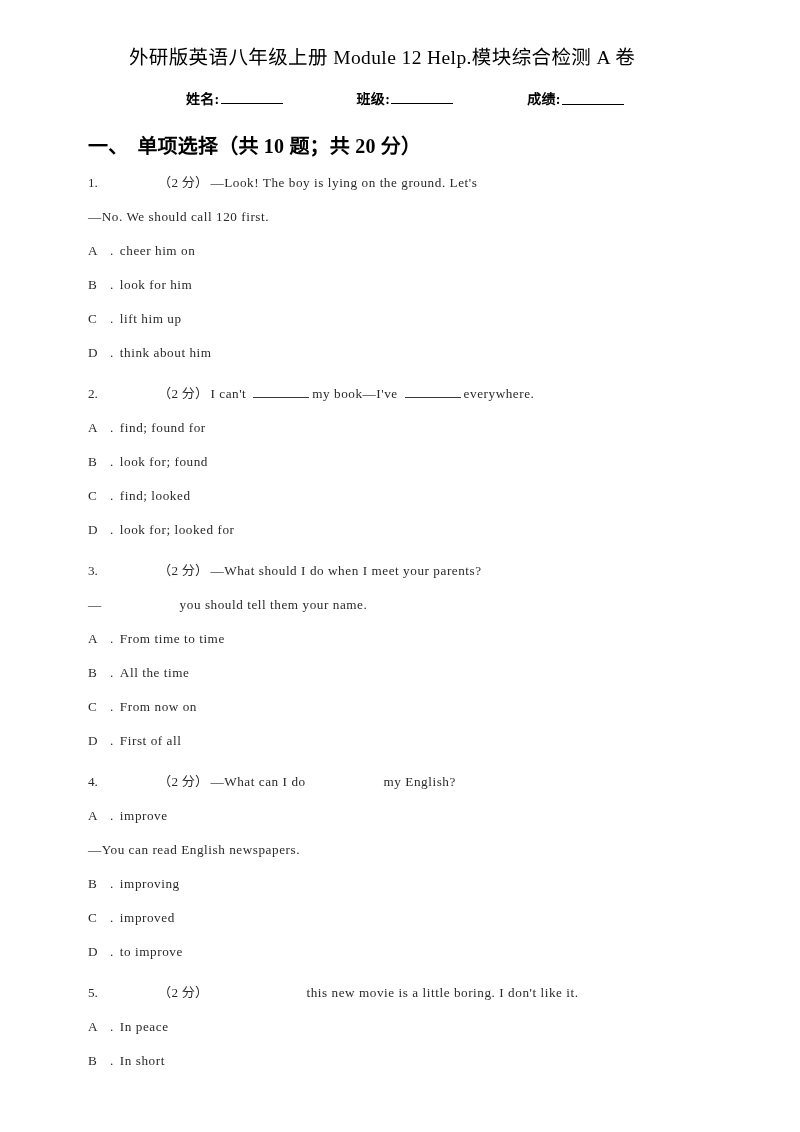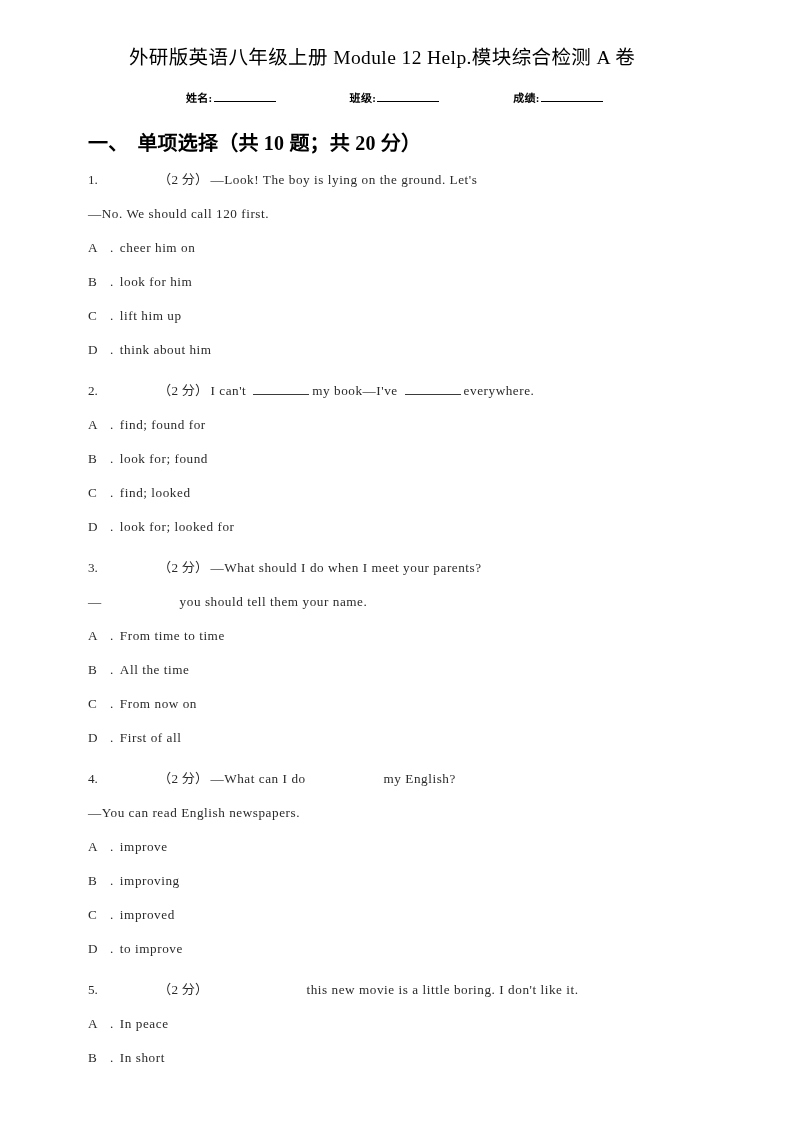--- a/index.html
+++ b/index.html
@@ -37,31 +37,31 @@
     font-family: "Liberation Serif", "DejaVu Serif", serif;
     white-space: nowrap;
   }
 
   
   .id-line {
     display: flex;
     justify-content: flex-start;
     padding-left: 186px;
     margin-top: 19px;
-    font-size: 11px;
+    font-size: 14px;
     font-weight: bold;
     font-family: "Liberation Serif", "DejaVu Serif", serif;
   }
   .id-field {
     display: inline-flex;
     align-items: baseline;
     margin-right: 74px;
     white-space: nowrap;
   }
-  .id-field:last-child { margin-right: 0; }
+  .id-field:last-child { margin-right: 0; align-items: center; }
   .id-label { letter-spacing: 0.3px; }
   .id-blank {
     display: inline-block;
     width: 62px;
     border-bottom: 1.4px solid #000;
     margin-left: 1px;
     height: 13px;
   }
 
   
@@ -184,22 +184,22 @@
       <div class="line"><span class="opt-letter">B</span><span class="opt-dot">.</span><span class="opt-text">look for; found</span></div>
       <div class="line"><span class="opt-letter">C</span><span class="opt-dot">.</span><span class="opt-text">find; looked</span></div>
       <div class="line"><span class="opt-letter">D</span><span class="opt-dot">.</span><span class="opt-text">look for; looked for</span></div>
       <div class="line qline-first"><span class="q-num">3.</span><span class="q-marks">（2 分）</span><span class="q-text">—What should I do when I meet your parents?</span> </div>
       <div class="line"><span class="q-text">—</span> <span class="gap-blank"></span><span class="q-text">you should tell them your name.</span> </div>
       <div class="line"><span class="opt-letter">A</span><span class="opt-dot">.</span><span class="opt-text">From time to time</span></div>
       <div class="line"><span class="opt-letter">B</span><span class="opt-dot">.</span><span class="opt-text">All the time</span></div>
       <div class="line"><span class="opt-letter">C</span><span class="opt-dot">.</span><span class="opt-text">From now on</span></div>
       <div class="line"><span class="opt-letter">D</span><span class="opt-dot">.</span><span class="opt-text">First of all</span></div>
       <div class="line qline-first"><span class="q-num">4.</span><span class="q-marks">（2 分）</span><span class="q-text">—What can I do</span> <span class="gap-blank"></span><span class="q-text">my English?</span> </div>
+      <div class="line"><span class="opt-letter">A</span><span class="opt-dot">.</span><span class="opt-text">improve</span></div>
       <div class="line"><span class="q-text">—You can read English newspapers.</span> </div>
-      <div class="line"><span class="opt-letter">A</span><span class="opt-dot">.</span><span class="opt-text">improve</span></div>
       <div class="line"><span class="opt-letter">B</span><span class="opt-dot">.</span><span class="opt-text">improving</span></div>
       <div class="line"><span class="opt-letter">C</span><span class="opt-dot">.</span><span class="opt-text">improved</span></div>
       <div class="line"><span class="opt-letter">D</span><span class="opt-dot">.</span><span class="opt-text">to improve</span></div>
       <div class="line qline-first"><span class="q-num">5.</span><span class="q-marks">（2 分）</span><span class="gap-blank-wide"></span><span class="q-text">this new movie is a little boring. I don't like it.</span> </div>
       <div class="line"><span class="opt-letter">A</span><span class="opt-dot">.</span><span class="opt-text">In peace</span></div>
       <div class="line"><span class="opt-letter">B</span><span class="opt-dot">.</span><span class="opt-text">In short</span></div>
     </div>
 
 
 </div>

